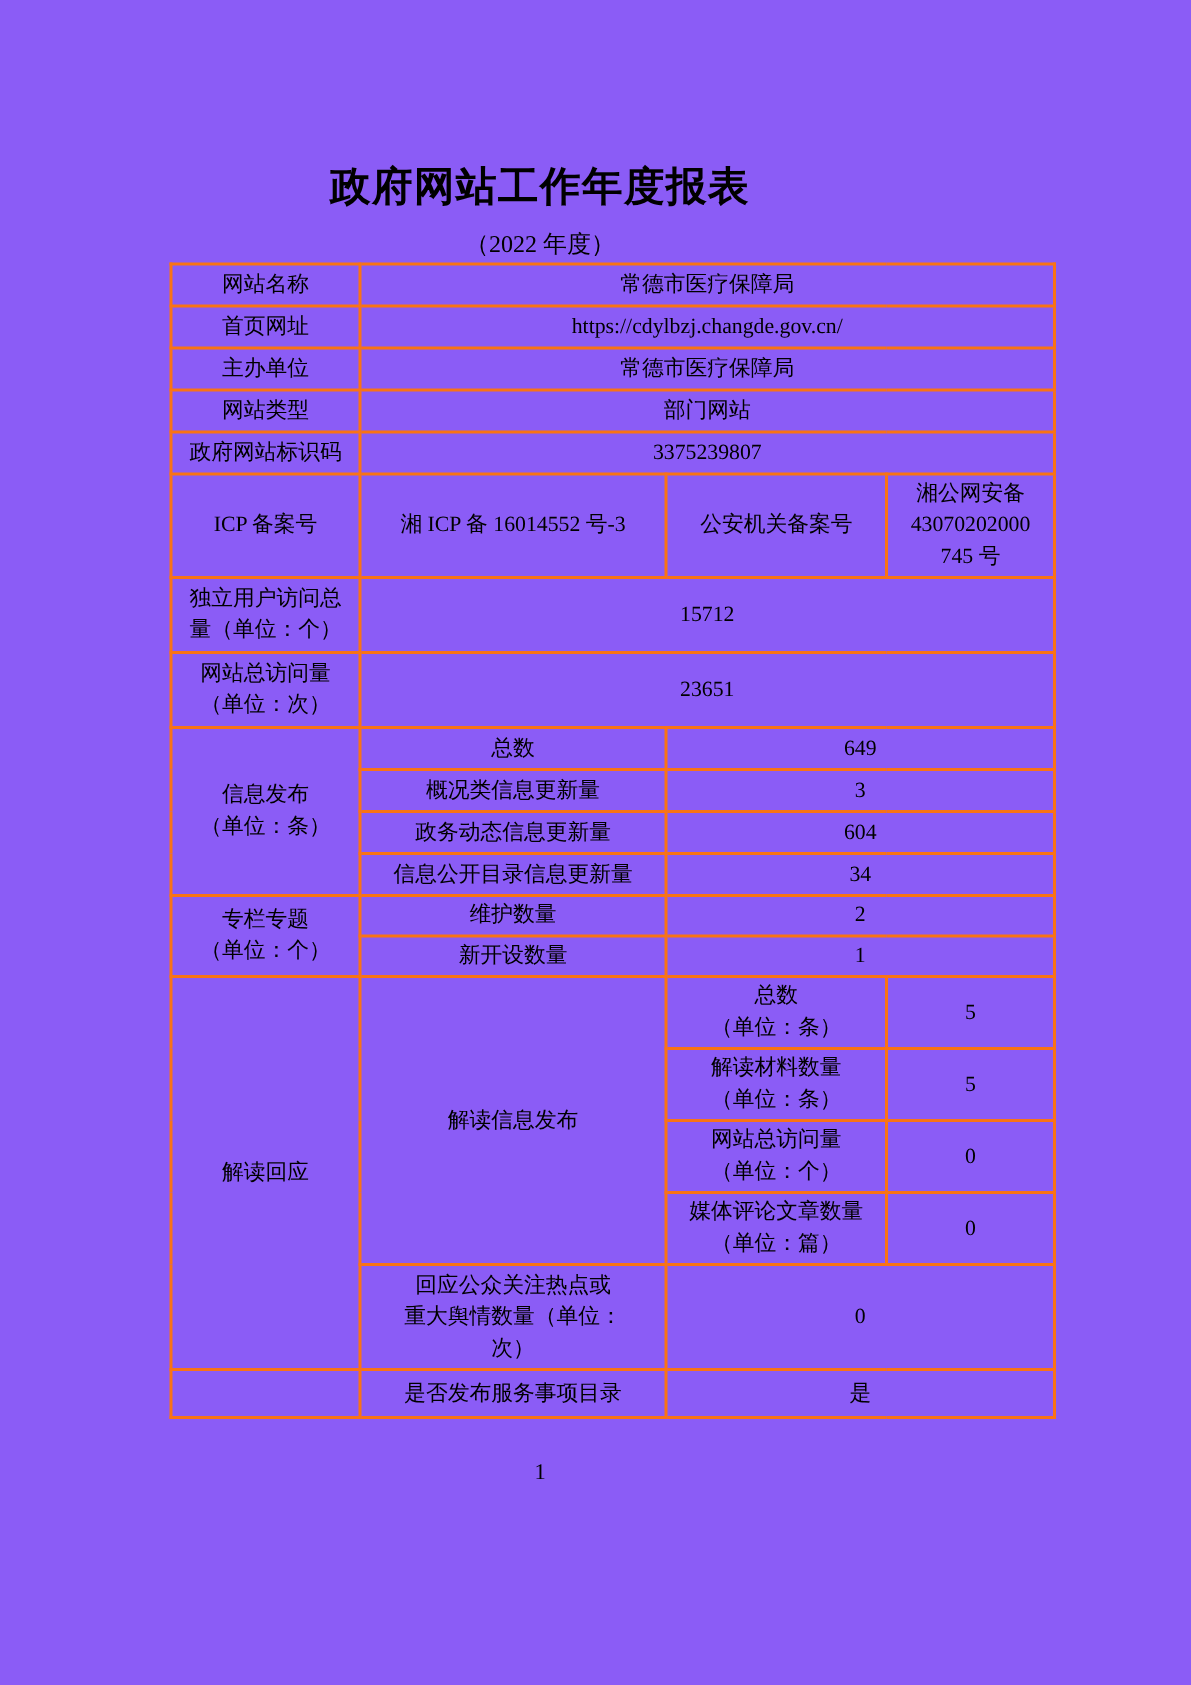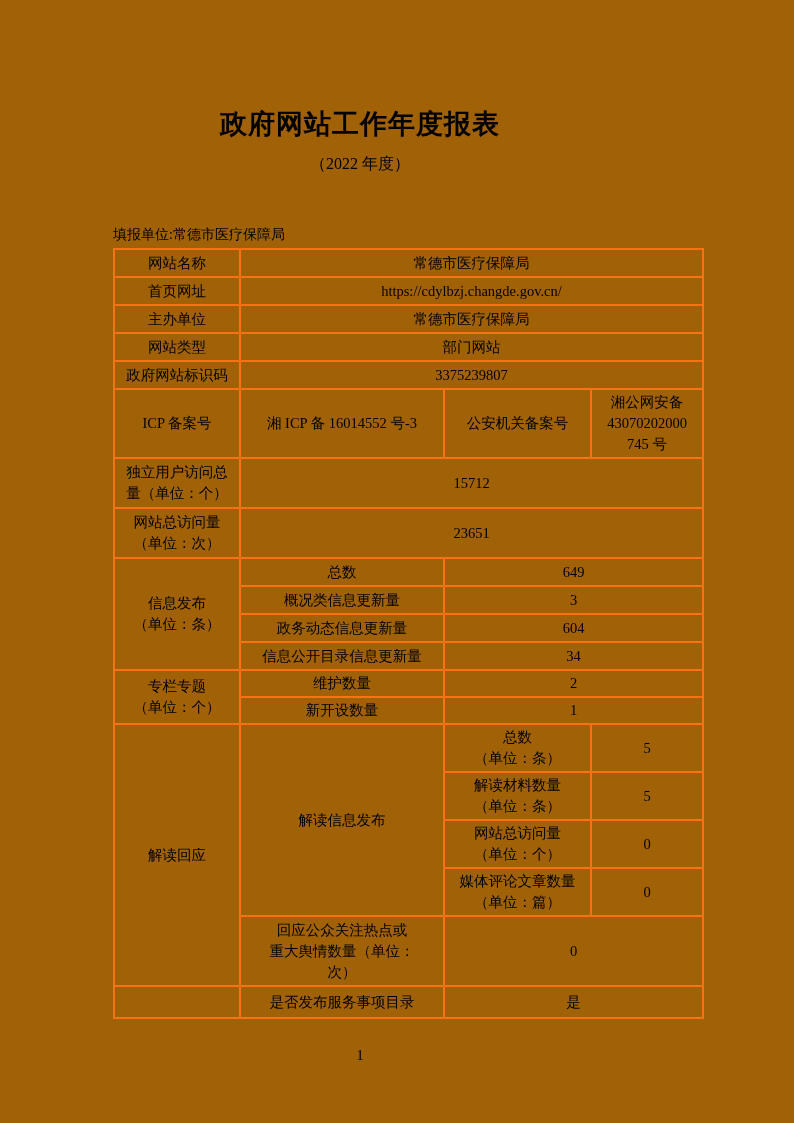--- a/index.html
+++ b/index.html
@@ -5,21 +5,21 @@
   * { margin: 0; padding: 0; box-sizing: border-box; }
   html, body { background: #ffffff; }
   body {
     font-family: "Liberation Serif", "DejaVu Serif", serif;
     color: #000000;
   }
   .page {
     position: relative;
     width: 794px;
     height: 1123px;
-    background: #a16207;
+    background: #8b5cf6;
     overflow: hidden;
     padding-top: 108px;
   }
   
   .text-col {
     width: 494px;
     margin-left: 113px;
     text-align: center;
   }
   .doc-title {
@@ -74,21 +74,20 @@
 </head>
 <body>
 
 <div class="page">
 
   <div class="text-col">
     <div class="doc-title">政府网站工作年度报表</div>
     <div class="doc-subtitle">（2022 年度）</div>
   </div>
 
-  <div class="reporting-unit">填报单位:常德市医疗保障局</div>
 
   <table class="report">
     <colgroup>
       <col style="width:126px">
       <col style="width:204px">
       <col style="width:147px">
       <col style="width:112px">
     </colgroup>
 
     <tbody>

